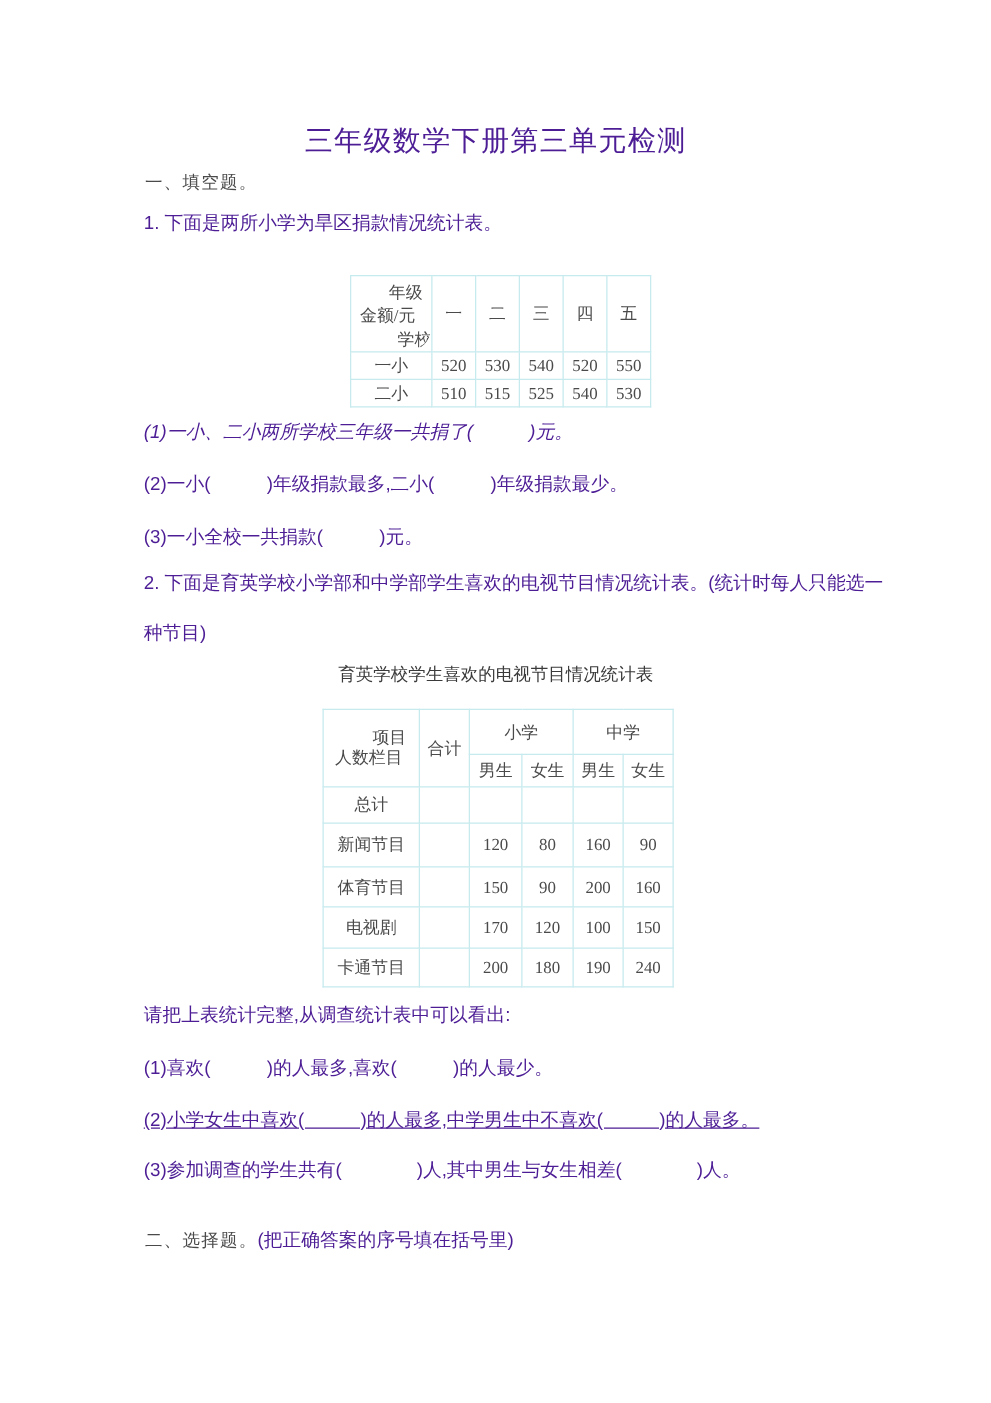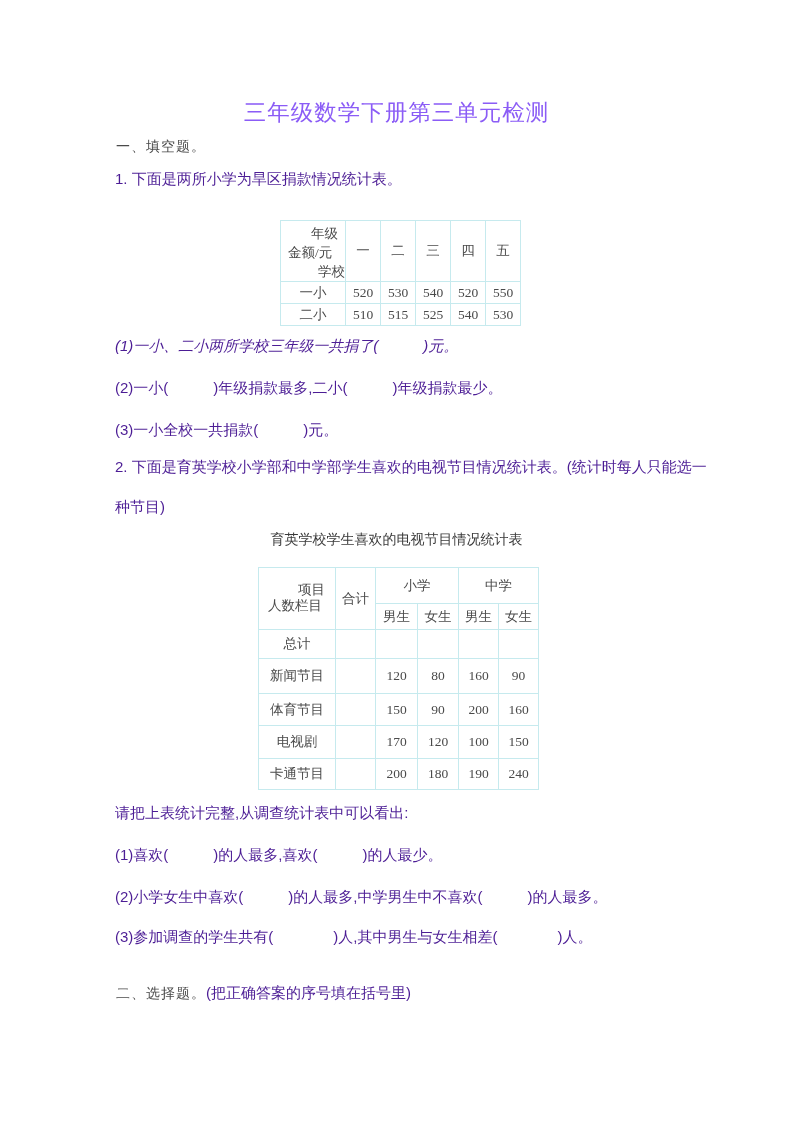--- a/index.html
+++ b/index.html
@@ -5,38 +5,38 @@
   html,body{margin:0;padding:0;background:#ffffff;}
   .page{
     position:relative;width:793px;height:1122px;background:#ffffff;
     font-family:"Liberation Sans","DejaVu Sans",sans-serif;color:#3b3b3b;
     overflow:hidden;
   }
   .abs{position:absolute;white-space:nowrap;}
   .title{
     left:0;right:0;top:98px;text-align:center;
     font-family:"Liberation Serif","DejaVu Serif",serif;
-    font-size:22.5px;line-height:30px;letter-spacing:1px;color:#8b5cf6;
+    font-size:22.5px;line-height:30px;letter-spacing:1px;color:#4c1d95;
   }
   .sec-heading{
     font-family:"Liberation Serif","DejaVu Serif",serif;
     font-size:14px;line-height:20px;color:#4a4a4a;letter-spacing:1px;
   }
   .body-line{font-size:15px;line-height:20px;font-weight:500;color:#4c1d95;}
   .caption{font-size:14px;line-height:20px;font-weight:500;color:#3a3a3a;}
 
   table{border-collapse:collapse;table-layout:fixed;}
   .wtable td{
     border:1px solid #c6eaee;
     font-family:"Liberation Serif","DejaVu Serif",serif;
     font-size:13.5px;color:#4a4a4a;text-align:center;vertical-align:middle;
     padding:0;overflow:hidden;
   }
   
-  .corner1{vertical-align:top;}
+  .corner1{vertical-align:top;border-radius:20px;}
   .corner1 .l1{text-align:right;padding:4px 7px 0 0;line-height:18px;}
   .corner1 .l2{text-align:left;padding:1px 0 0 7px;line-height:18px;}
   .corner1 .l3{text-align:right;padding:1px 0 0 19px;line-height:18px;}
   
   .corner2{vertical-align:top;}
   .corner2-wrap{height:100%;display:flex;flex-direction:column;justify-content:space-between;}
   .corner2 .l1{text-align:right;padding:6px 10px 0 0;line-height:16px;}
   .corner2 .l2{text-align:left;padding:0 0 7px 9px;line-height:16px;}
 </style>
 </head>
@@ -165,20 +165,20 @@
         <td>200</td>
         <td>180</td>
         <td>190</td>
         <td>240</td>
       </tr>
     </tbody>
   </table>
 
   <div class="abs body-line" style="left:115px;top:803px;">请把上表统计完整,从调查统计表中可以看出:</div>
   <div class="abs body-line" style="left:115px;top:845px;text-align:right;">(1)喜欢(　　　)的人最多,喜欢(　　　)的人最少。</div>
-  <div class="abs body-line" style="left:115px;top:887px;">(2)小学女生中喜欢(　　　)的人最多,中学男生中不喜欢(　　　)的人最多。</div>
+  <div class="abs body-line" style="left:115px;top:887px;text-decoration:underline;">(2)小学女生中喜欢(　　　)的人最多,中学男生中不喜欢(　　　)的人最多。</div>
   <div class="abs body-line" style="left:115px;top:927px;">(3)参加调查的学生共有(　　　　)人,其中男生与女生相差(　　　　)人。</div>
 
   <div class="abs" style="left:116px;top:983px;">
     <span class="sec-heading">二、选择题。</span><span class="body-line">(把正确答案的序号填在括号里)</span>
   </div>
 
 </div>
 
 </body></html>

